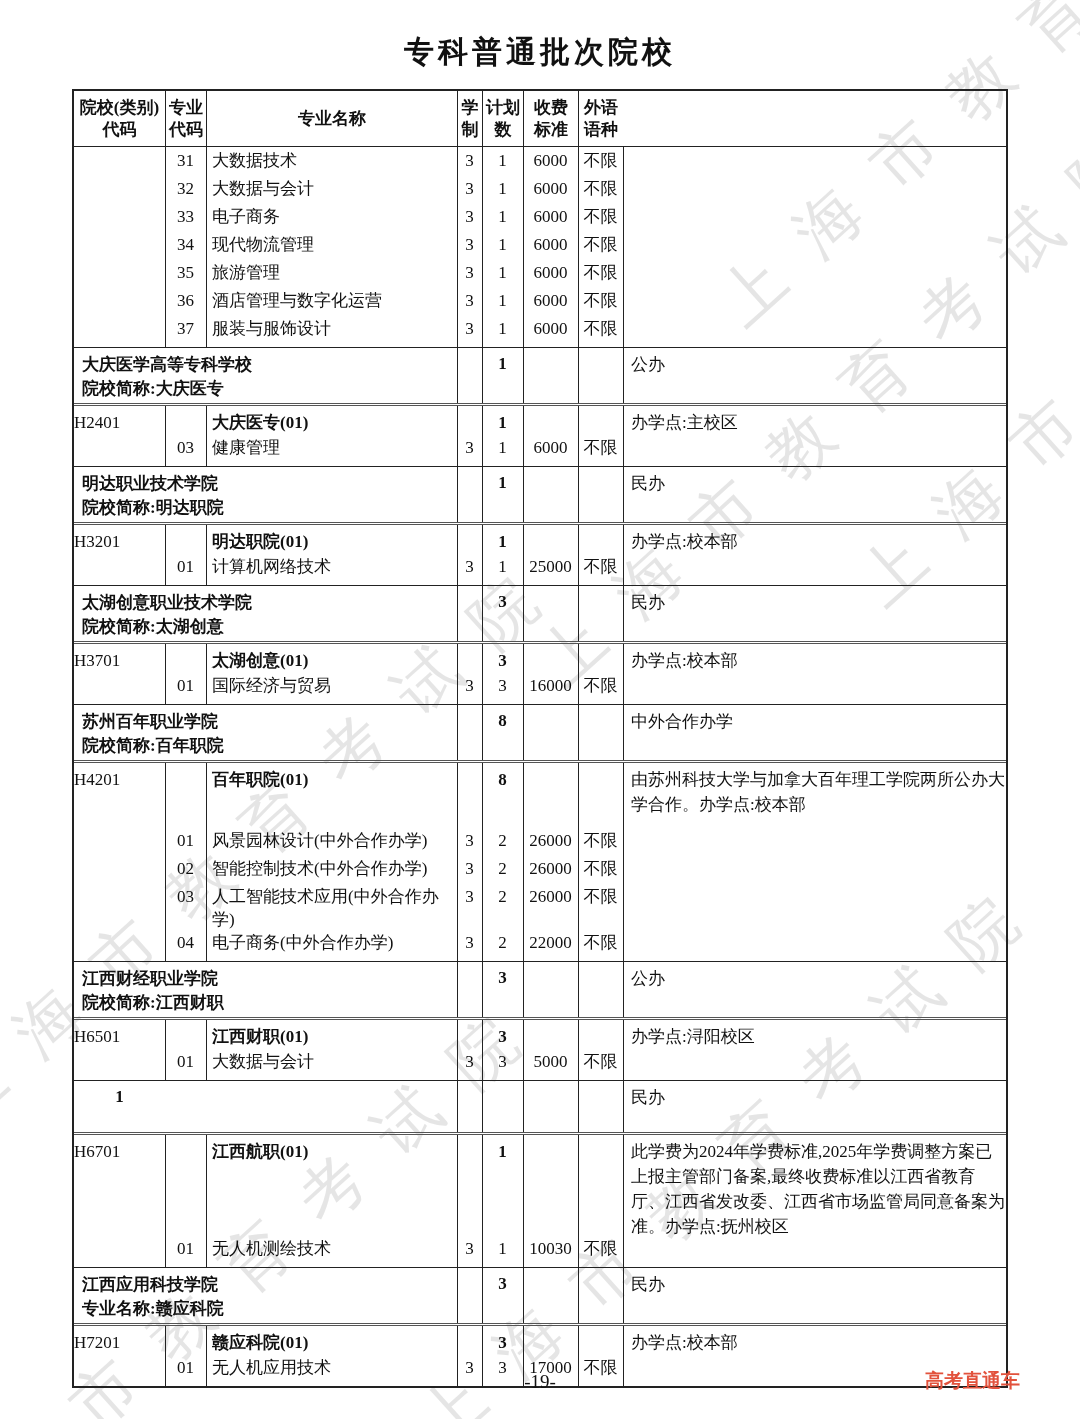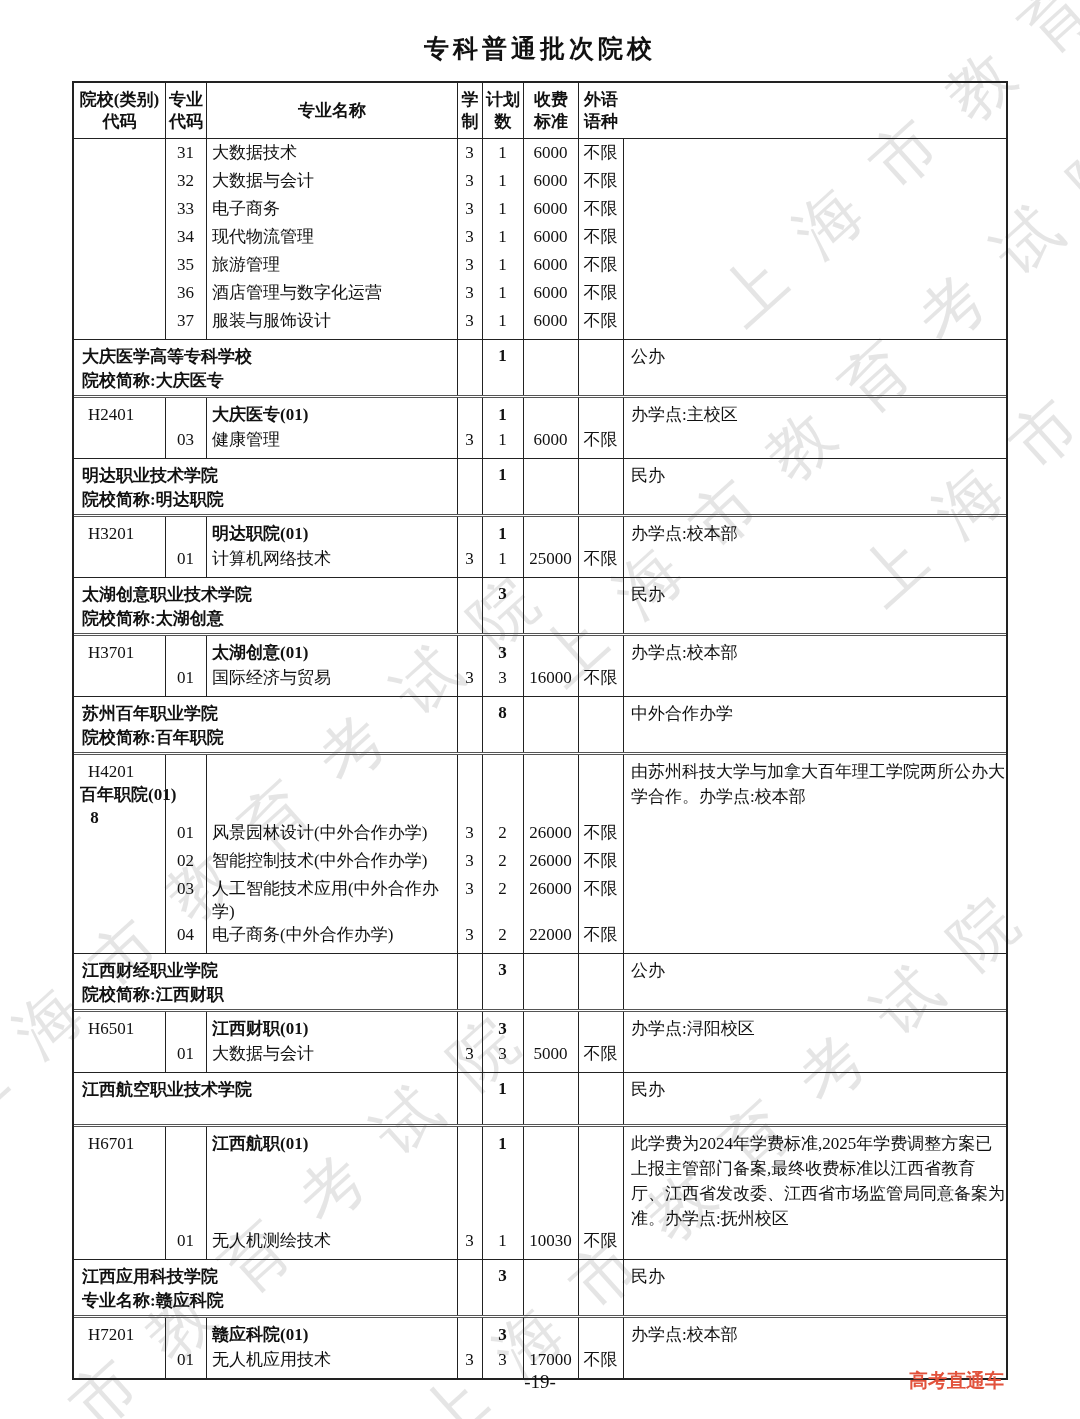--- a/index.html
+++ b/index.html
@@ -5,21 +5,21 @@
   *{margin:0;padding:0;box-sizing:border-box}
   html,body{background:#fff}
   body{width:1080px;height:1419px;font-family:"Liberation Serif","DejaVu Serif",serif;color:#111}
   .page{position:relative;width:1080px;height:1419px;overflow:hidden;background:#fff}
 
   .watermark{position:absolute;z-index:0;font-size:64px;letter-spacing:38px;white-space:nowrap;
     transform:rotate(-42deg);transform-origin:0 0;opacity:.42;font-weight:400;
     font-family:"Liberation Sans","DejaVu Sans",sans-serif;pointer-events:none}
 
   .title{position:relative;z-index:1;text-align:center;padding-top:32px;
-    font-family:"Liberation Sans","DejaVu Sans",sans-serif;font-size:25px;font-weight:bold;letter-spacing:4px}
+    font-family:"Liberation Sans","DejaVu Sans",sans-serif;font-size:30px;font-weight:bold;letter-spacing:4px}
 
   .tablewrap{position:relative;z-index:1;width:936px;margin:16px auto 0;border:2px solid #222;background:transparent}
   .thead{display:flex;border-bottom:1px solid #222;min-height:56px}
   .hcell{display:flex;align-items:center;justify-content:center;text-align:center;font-weight:bold;
     white-space:pre-line;line-height:22px;font-size:17px;border-left:1px solid #222}
   .hcell:first-child{border-left:none}
 
   .c-code{width:91px}.c-mcode{width:41px}.c-name{width:251px}.c-dur{width:25px}
   .c-plan{width:41px}.c-fee{width:55px}.c-lang{width:45px}.c-remark{flex:1}
 
@@ -31,31 +31,31 @@
 
   .vline{position:absolute;top:0;bottom:0;width:1px;background:#222}
   .remark{position:absolute;left:557px;top:4px;right:0;line-height:25px}
 
   .mrow,.prow{display:flex;width:549px;min-height:28px}
   .mrow{align-items:flex-start}
   .prow{align-items:flex-start;padding-top:3px}
   .cell{line-height:23px}
   .cell.c-mcode,.cell.c-dur,.cell.c-plan,.cell.c-fee,.cell.c-lang{text-align:center}
   .cell.c-name{padding-left:6px}
-  .cell.c-code{padding-left:14px}
+  .cell.c-code{padding-left:0}
 
   .srow1{display:flex;min-height:26px;align-items:center}
   .s-name{width:383px;padding-left:8px}
   .s-dur{width:25px}
   .s-plan{width:41px;text-align:center}
   .s-abbr{padding-left:8px;min-height:24px;line-height:24px}
   .b{font-weight:bold}
 
   .pagenum{position:absolute;left:0;right:0;bottom:26px;text-align:center;font-size:19px;z-index:1}
-  .brand{position:absolute;right:76px;bottom:25px;font-size:19px;font-weight:bold;z-index:1;
+  .brand{position:absolute;right:60px;bottom:25px;font-size:19px;font-weight:bold;z-index:1;
     font-family:Liberation Sans, sans-serif}
 </style>
 </head>
 <body>
 
 <div class="page">
 
   <div class="watermark" style="left: 520px; top: 640px; color: rgb(195, 195, 195);">上海市教育考试院</div>
   <div class="watermark" style="left: -80px; top: 1080px; color: rgb(195, 195, 195);">上海市教育考试院</div>
   <div class="watermark" style="left: 400px; top: 1400px; color: rgb(195, 195, 195);">上海市教育考试院</div>
@@ -290,21 +290,21 @@
         </div>
         <div class="section sec-point after-school">
           <div class="vline" style="left: 91px;"></div>
           <div class="vline" style="left: 132px;"></div>
           <div class="vline" style="left: 383px;"></div>
           <div class="vline" style="left: 408px;"></div>
           <div class="vline" style="left: 449px;"></div>
           <div class="vline" style="left: 504px;"></div>
           <div class="vline" style="left: 549px;"></div>
           <div class="remark">由苏州科技大学与加拿大百年理工学院两所公办大学合作。办学点:校本部</div>
-          <div class="prow" style="height: 64px; flex-direction: column;">
+          <div class="prow" style="height: 64px;">
             <div class="cell c-code">H4201</div>
             <div class="cell c-mcode"></div>
             <div class="cell c-name b">百年职院(01)</div>
             <div class="cell c-dur"></div>
             <div class="cell c-plan b">8</div>
           </div>
           <div class="mrow">
             <div class="cell c-code"></div>
             <div class="cell c-mcode">01</div>
             <div class="cell c-name">风景园林设计(中外合作办学)</div>
@@ -382,21 +382,20 @@
           </div>
         </div>
         <div class="section sec-school">
           <div class="vline" style="left: 383px;"></div>
           <div class="vline" style="left: 408px;"></div>
           <div class="vline" style="left: 449px;"></div>
           <div class="vline" style="left: 504px;"></div>
           <div class="vline" style="left: 549px;"></div>
           <div class="remark">民办</div>
           <div class="srow1">
-            <div class="s-name b">江西航空职业技术学院</div>
             <div class="s-dur"></div>
             <div class="s-plan b">1</div>
           </div>
         </div>
         <div class="section sec-point after-school">
           <div class="vline" style="left: 91px;"></div>
           <div class="vline" style="left: 132px;"></div>
           <div class="vline" style="left: 383px;"></div>
           <div class="vline" style="left: 408px;"></div>
           <div class="vline" style="left: 449px;"></div>

